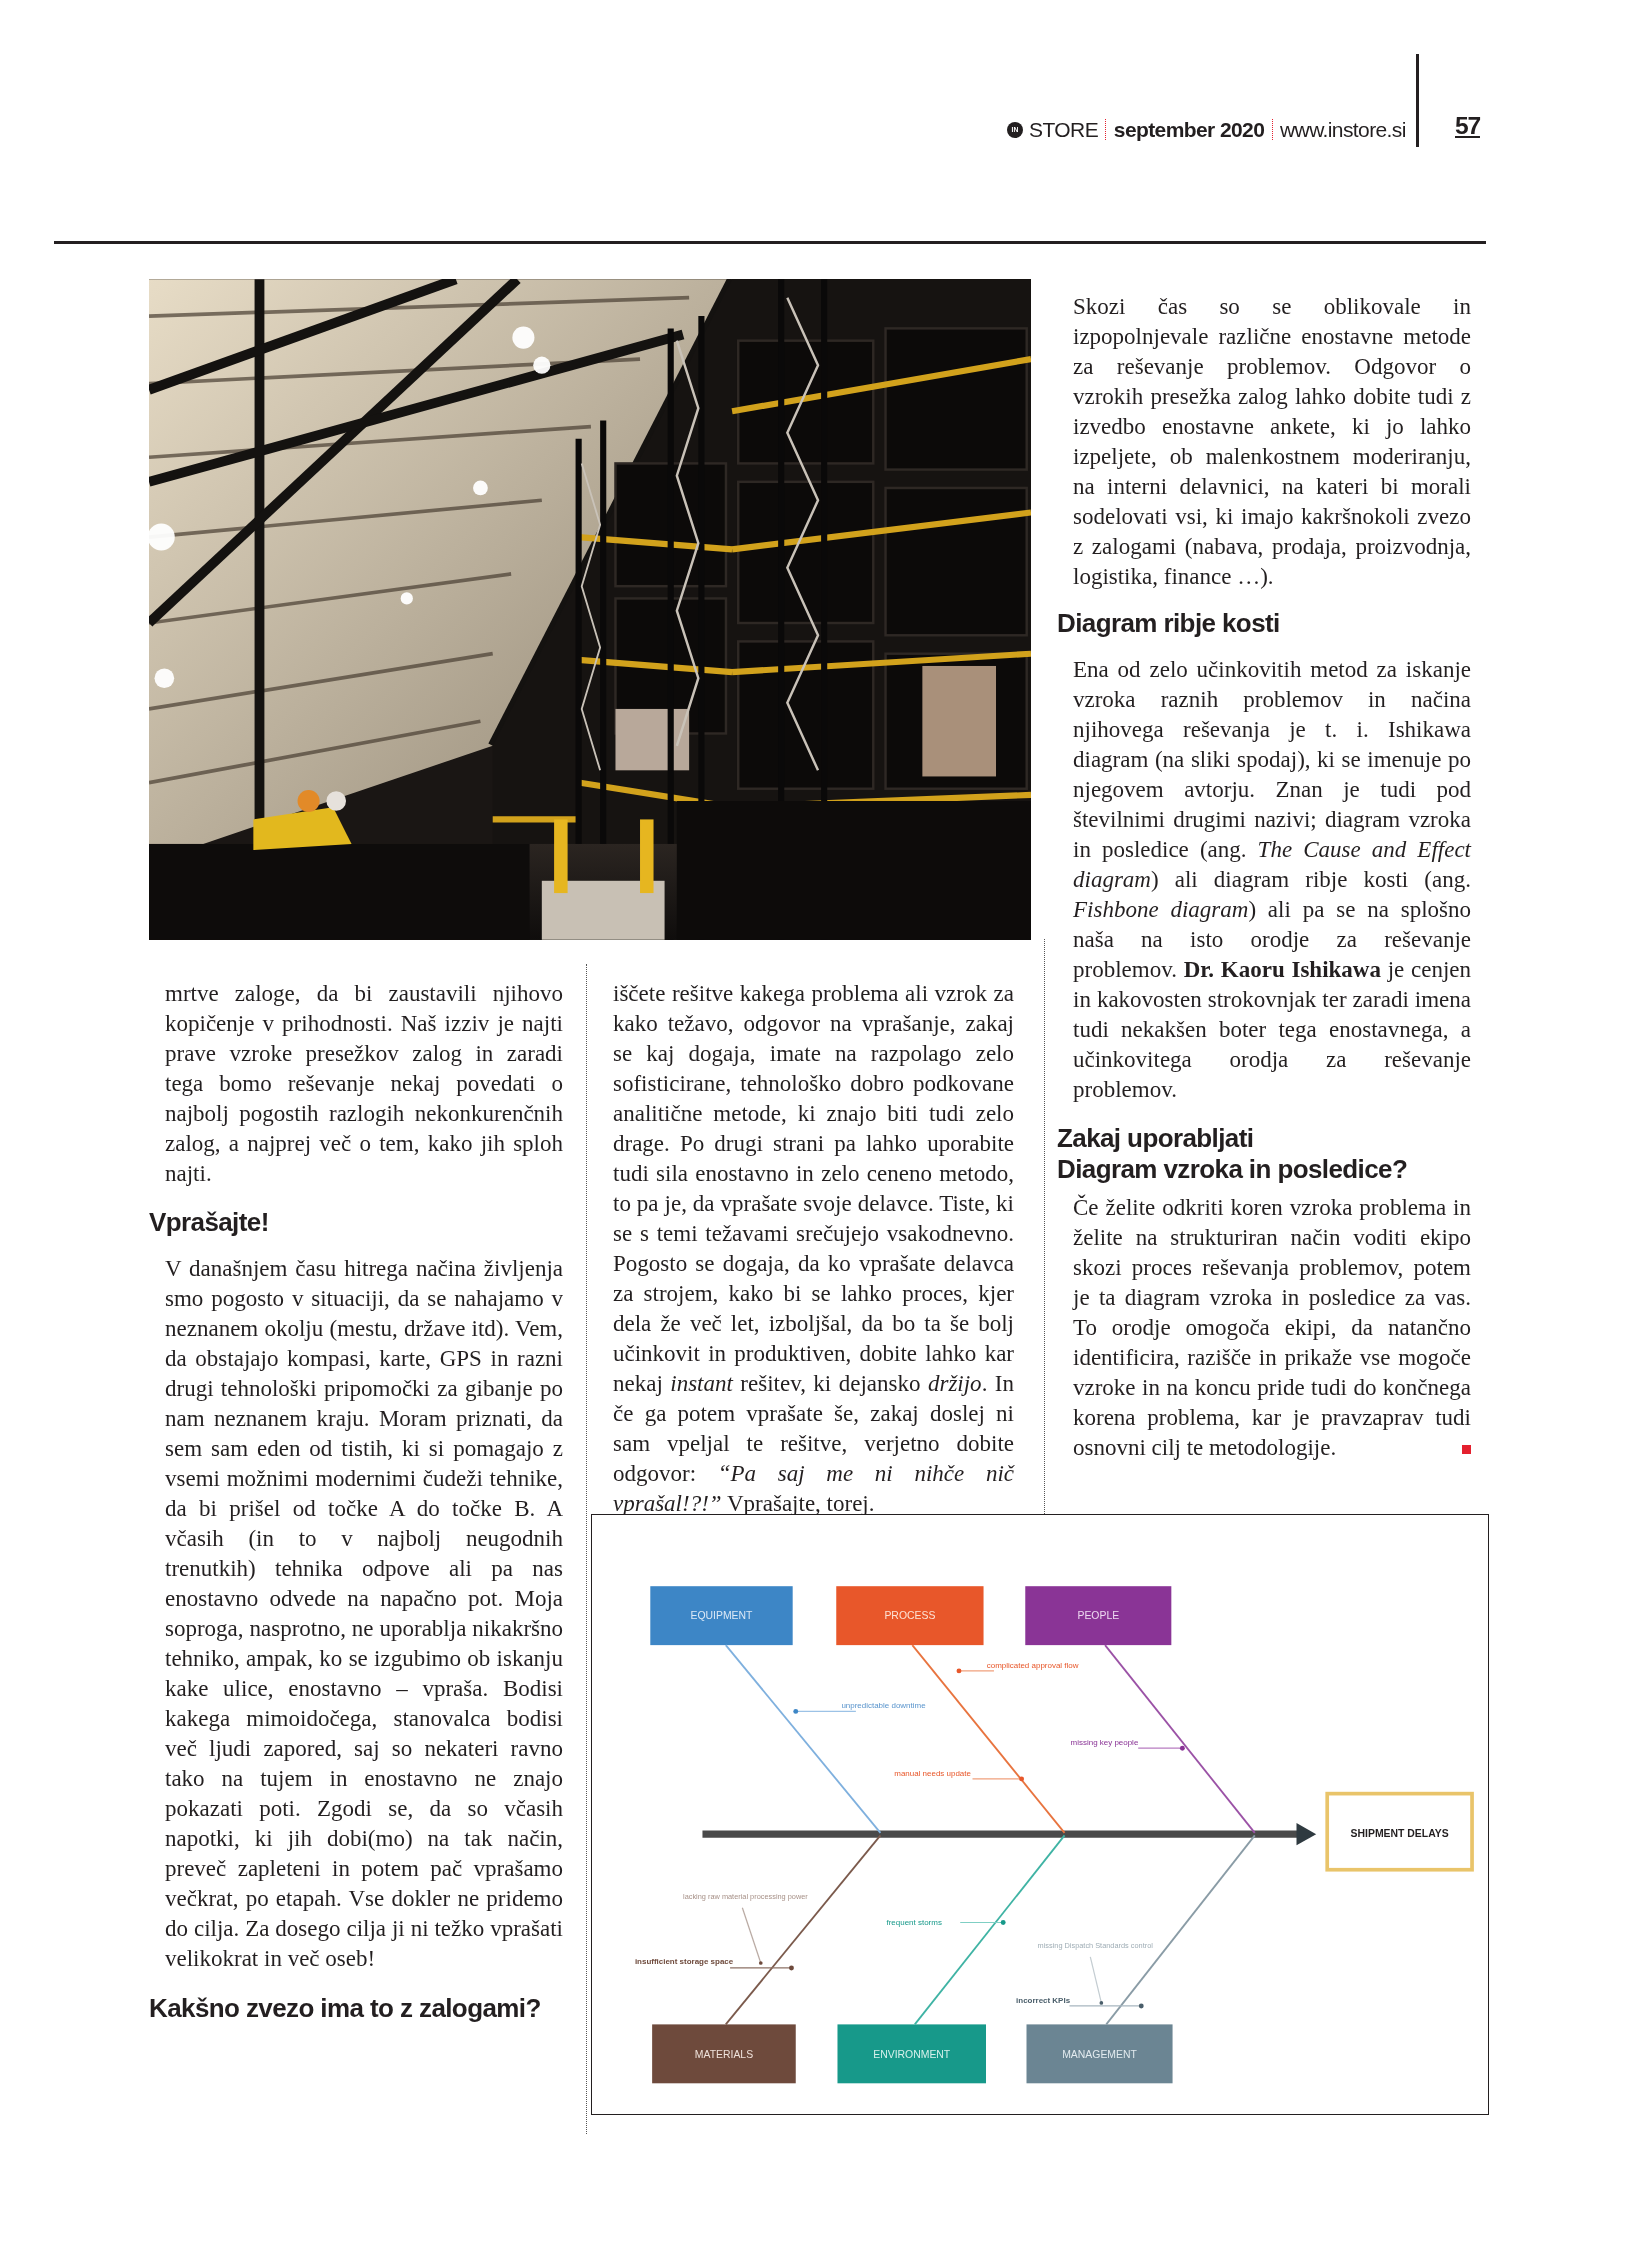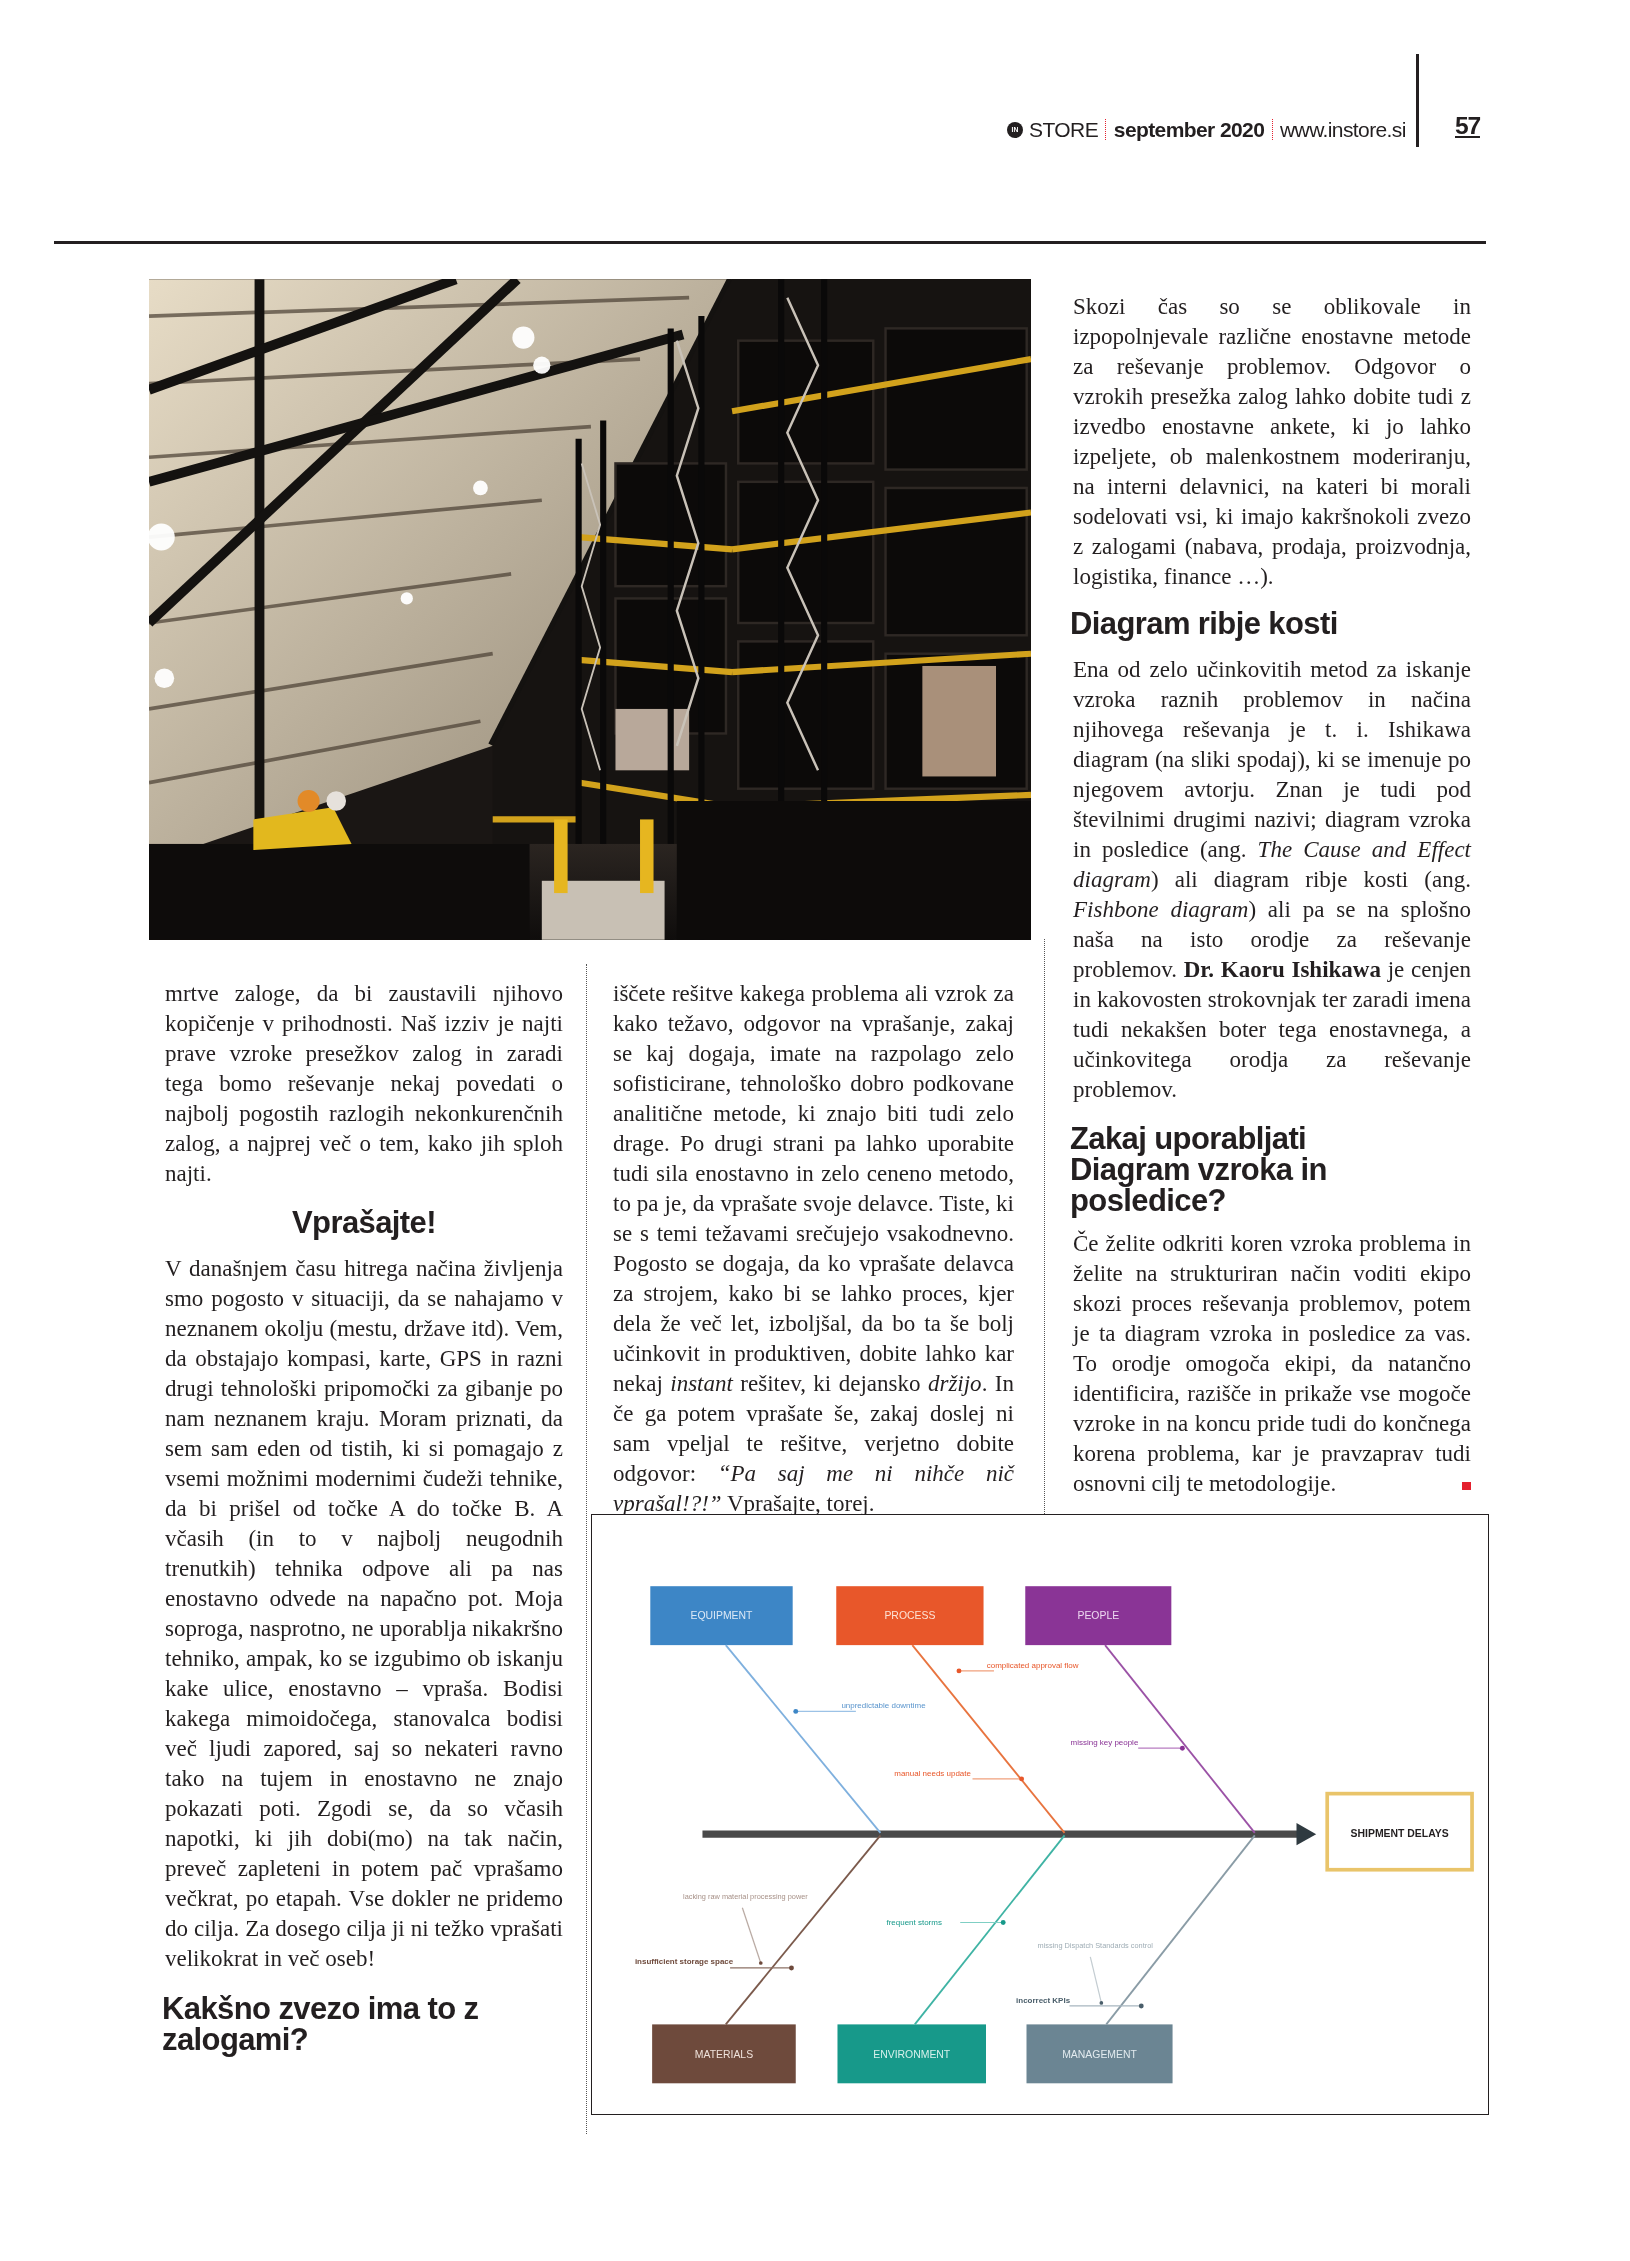--- a/index.html
+++ b/index.html
@@ -15,21 +15,21 @@
   #vbar { position:absolute; left:1416px; top:54px; width:3.1px; height:93px; background:#231f20; }
   #pagenum { position:absolute; left:1455px; top:112px; font-family:"Liberation Sans", sans-serif; font-weight:bold; font-size:24.6px; letter-spacing:-1.2px;text-decoration:underline; }
   #hrule { position:absolute; left:54px; top:241px; width:1432px; height:3.1px; background:#231f20; }
 
   
   #photo { position:absolute; left:149px; top:279px; width:882px; height:661px; overflow:hidden; background:#1a1614; }
 
   
   .col { position:absolute; font-family:"Liberation Serif", serif; font-size:23px; line-height:30px; text-align:justify; hyphens:manual; }
   .col p { margin:16px; }
-  .col h3 { font-family:"Liberation Sans", sans-serif; font-weight:bold; font-size:31px; line-height:31px; margin:13px; letter-spacing:-0.6px; text-align:left; }
+  .col h3 { font-family:"Liberation Sans", sans-serif; font-weight:bold; font-size:26px; line-height:31px; margin:0; letter-spacing:-0.6px; text-align:left; }
   .col i { font-style:italic; }
   .col b { font-weight:bold; }
   #c1 { left:149px; top:963px; width:430px; }
   #c2 { left:597px; top:963px; width:433px; }
   #c3 { left:1057px; top:276px; width:430px; }
   .divider { position:absolute; width:0; border-left:1.8px dotted #555; }
   #d1 { left:586px; top:964px; height:1170px; }
   #d2 { left:1044px; top:939px; height:577px; }
   .endmark { display:inline-block; width:8.6px; height:8.6px; background:#e4202e; float:right; margin-top:12.3px; }
 
@@ -143,21 +143,21 @@
     </g>
 
     <polygon points="170,880 300,860 330,920 170,930" fill="#e2b81e"></polygon>
     <circle cx="260" cy="850" r="18" fill="#e28a28"></circle>
     <circle cx="305" cy="850" r="16" fill="#e6e1db"></circle>
   </svg>
 </div>
 
 <div id="c1" class="col">
   <p>mrtve zaloge, da bi zaustavili njihovo kopičenje v prihodnosti. Naš izziv je najti prave vzroke presežkov zalog in zaradi tega bomo reševanje nekaj povedati o najbolj pogostih razlogih nekonkurenčnih zalog, a najprej več o tem, kako jih sploh najti.</p>
-  <h3 style="margin-top:18.4px;margin-bottom:7.4px;text-align:center;">Vprašajte!</h3>
+  <h3 style="margin-top:18.4px;margin-bottom:7.4px;">Vprašajte!</h3>
   <p>V današnjem času hitrega načina življenja smo pogosto v situaciji, da se nahajamo v neznanem okolju (mestu, države itd). Vem, da obstajajo kompasi, karte, GPS in razni drugi tehnološki pripomočki za gibanje po nam neznanem kraju. Moram priznati, da sem sam eden od tistih, ki si pomagajo z vsemi možnimi modernimi čudeži tehnike, da bi prišel od točke A do točke B. A včasih (in to v najbolj neugodnih trenutkih) tehnika odpove ali pa nas enostavno odvede na napačno pot. Moja soproga, nasprotno, ne uporablja nikakršno tehniko, ampak, ko se izgubimo ob iskanju kake ulice, enostavno – vpraša. Bodisi kakega mimoidočega, stanovalca bodisi več ljudi zapored, saj so nekateri ravno tako na tujem in enostavno ne znajo pokazati poti. Zgodi se, da so včasih napotki, ki jih dobi(mo) na tak način, preveč zapleteni in potem pač vprašamo večkrat, po etapah. Vse dokler ne pridemo do cilja. Za dosego cilja ji ni težko vprašati velikokrat in več oseb!</p>
   <h3 style="margin-top:18.4px;margin-bottom:7.4px;">Kakšno zvezo ima to z zalogami?</h3>
 </div>
 <div id="d1" class="divider"></div>
 
 <div id="c2" class="col">
   <p><span>iščete rešitve kakega problema ali vzrok za kako težavo, odgovor na vprašanje, zakaj se kaj dogaja, imate na razpolago zelo sofisticirane, tehnološko dobro podkovane analitične metode, ki znajo biti tudi zelo drage. Po drugi strani pa lahko uporabite tudi sila enostavno in zelo ceneno metodo, to pa je, da vprašate svoje delavce. Tiste, ki se s temi težavami srečujejo vsakodnevno. Pogosto se dogaja, da ko vprašate delavca za strojem, kako bi se lahko proces, kjer dela že več let, izboljšal, da bo ta še bolj učinkovit in produktiven, dobite lahko kar nekaj </span><i>instant</i><span> rešitev, ki dejansko </span><i>držijo</i><span>. In če ga potem vprašate še, zakaj doslej ni sam vpeljal te rešitve, verjetno dobite odgovor: </span><i>“Pa saj me ni nihče nič vprašal!?!”</i><span> Vprašajte, torej.</span></p>
 </div>
 <div id="d2" class="divider"></div>
 

